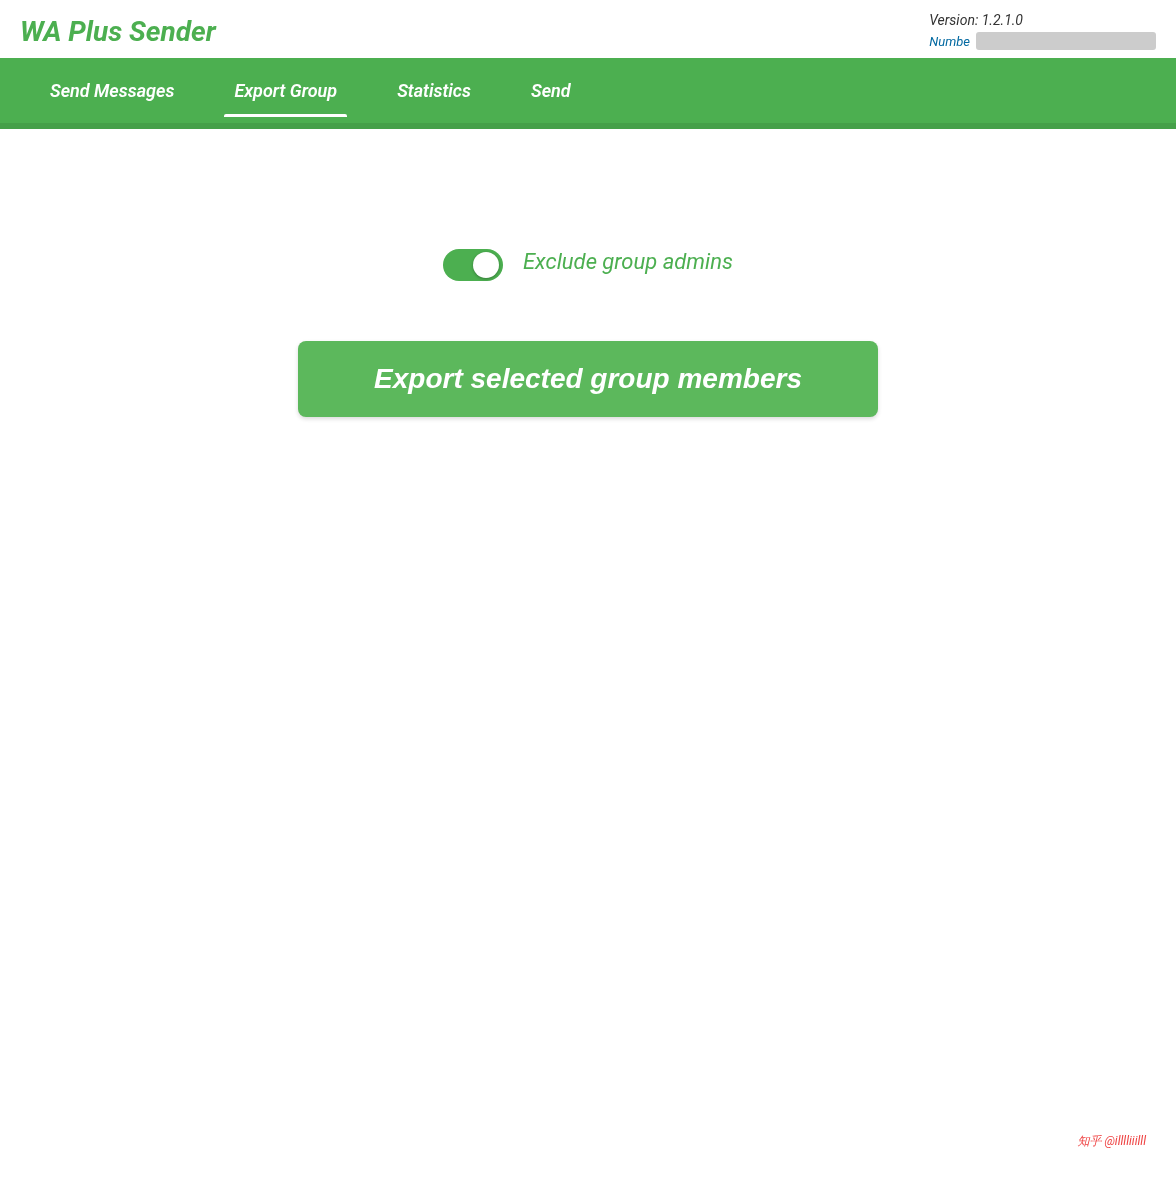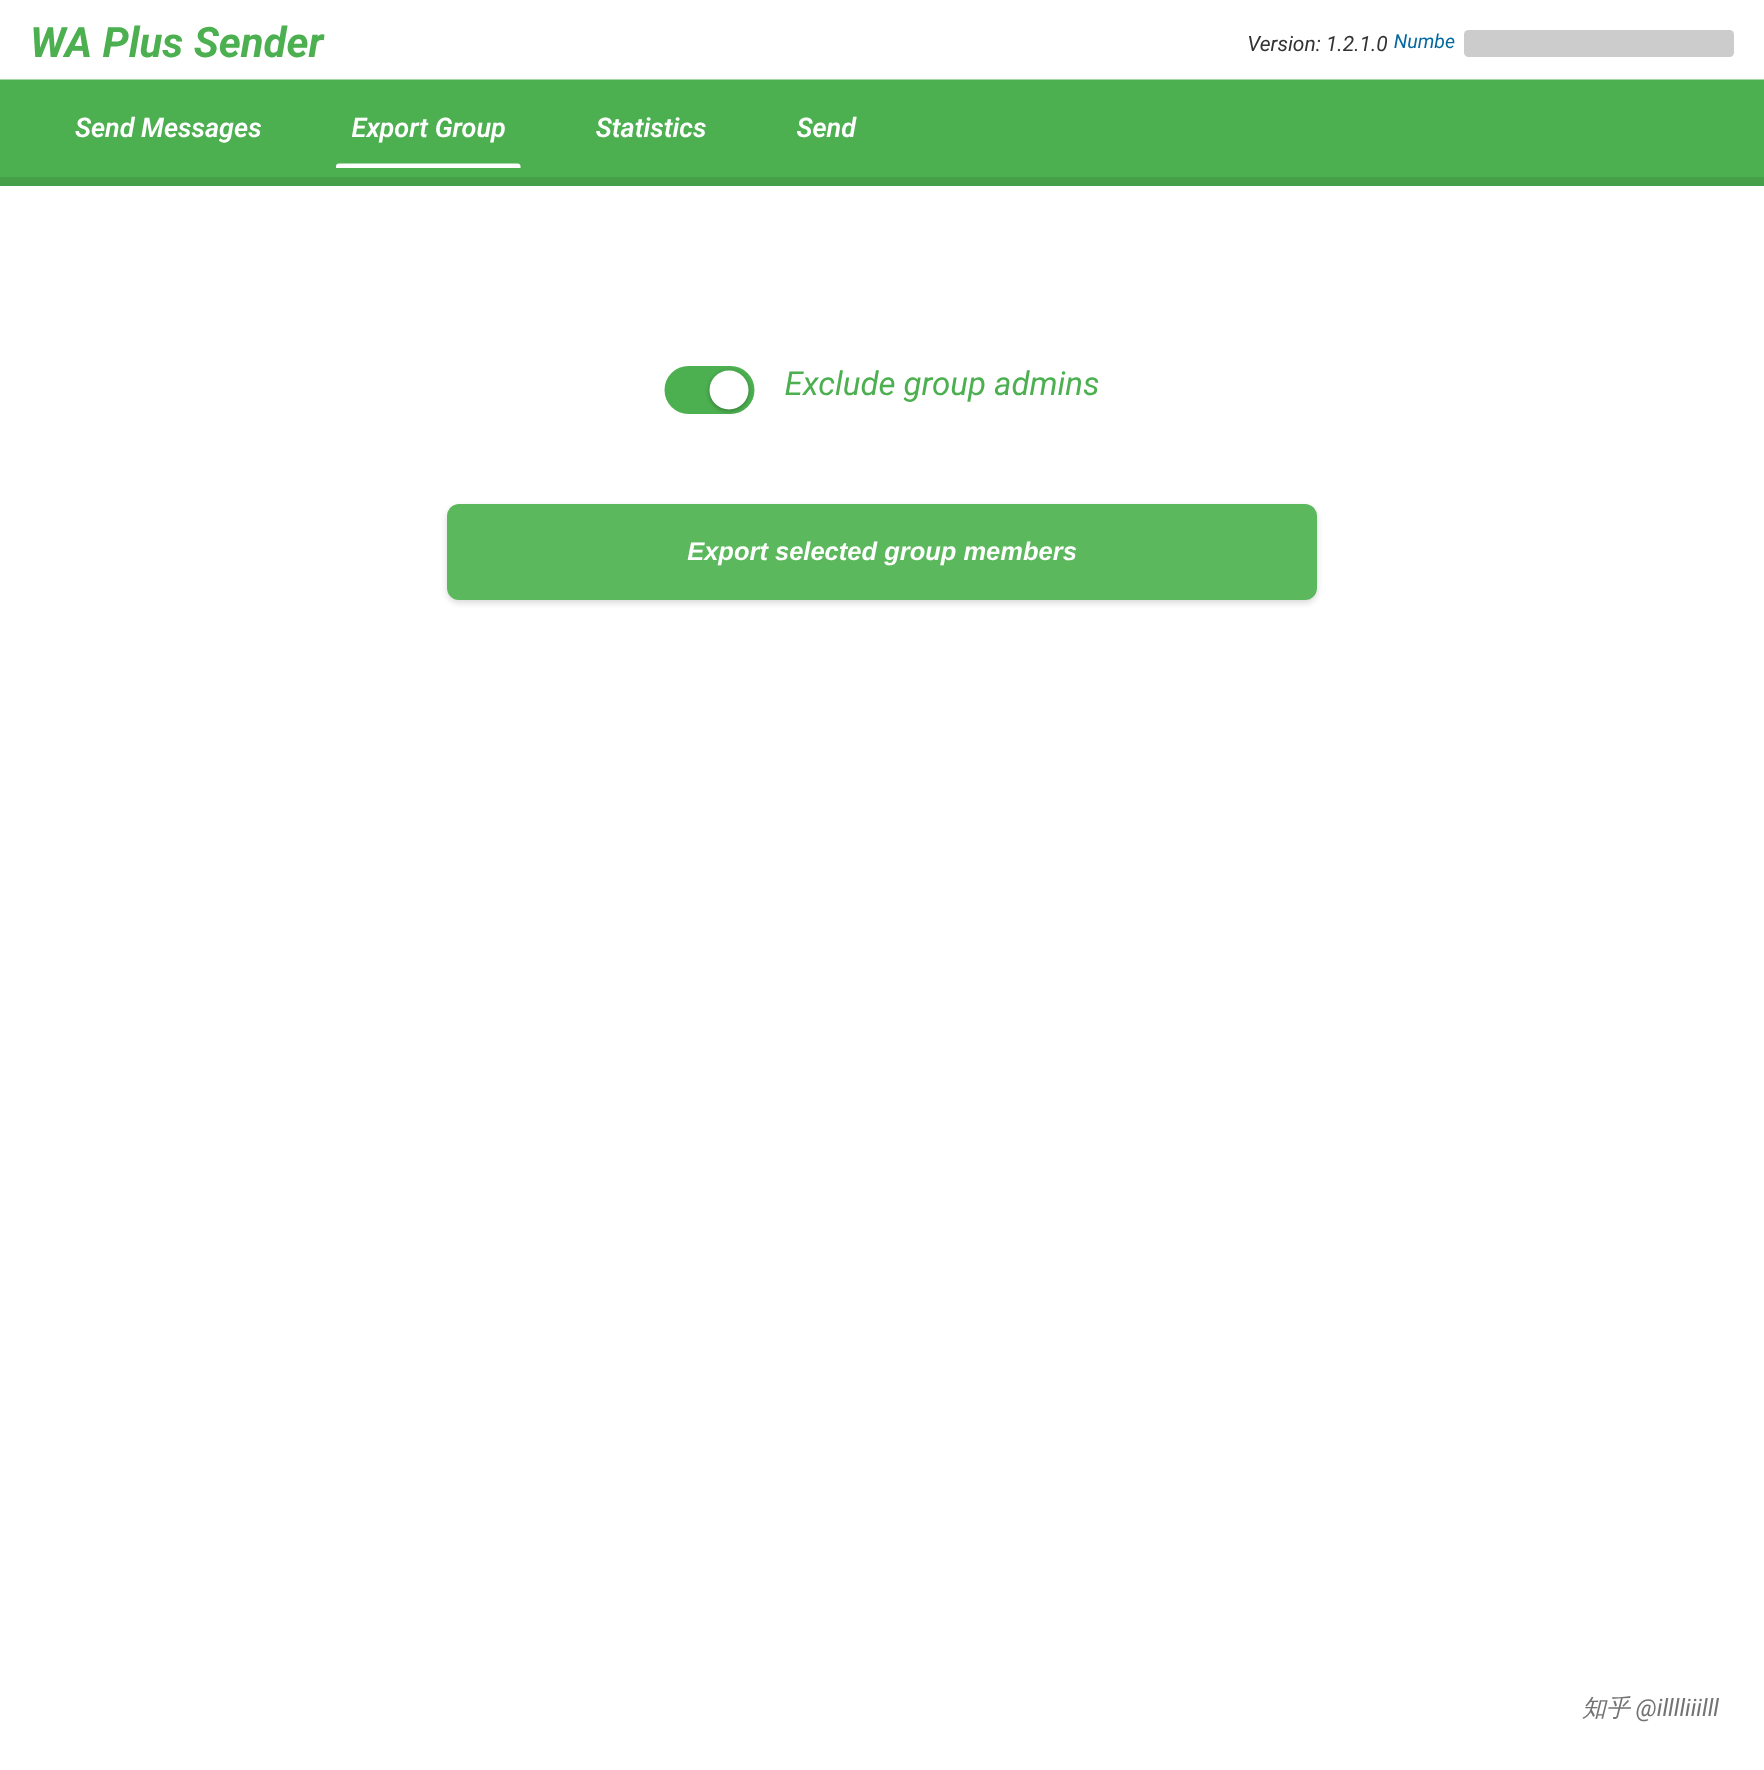--- a/index.html
+++ b/index.html
@@ -29,22 +29,21 @@
     .app-title {
       font-size: 28px;
       font-weight: 700;
       color: #4CAF50;
     }
 
     .version-info {
       font-size: 14px;
       color: #333;
       display: flex;
-      flex-direction: row;
-      align-items: flex-end;
+      flex-direction: column;
       gap: 4px;
     }
 
     .version-text {
       font-size: 14px;
       color: #333;
     }
 
     .number-bar {
       display: flex;
@@ -164,35 +163,35 @@
       font-weight: 400;
     }
 
     
     .export-button {
       background: #5cb85c;
       color: white;
       border: none;
       border-radius: 8px;
       padding: 22px 60px;
-      font-size: 17px;
+      font-size: 28px;
       font-weight: 600;
       cursor: pointer;
       min-width: 580px;
       text-align: center;
       box-shadow: 0 2px 4px rgba(0,0,0,0.15);
     }
 
     
     .watermark {
       position: fixed;
       bottom: 30px;
       right: 30px;
-      font-size: 16px;
-      color: #737373;
+      font-size: 12px;
+      color: #ef4444;
     }
   </style>
 </head>
 <body>
 
 <div class="top-header">
   <span class="app-title">WA Plus Sender</span>
   <div class="version-info">
     <span class="version-text">Version: 1.2.1.0</span>
     <div class="number-bar">

